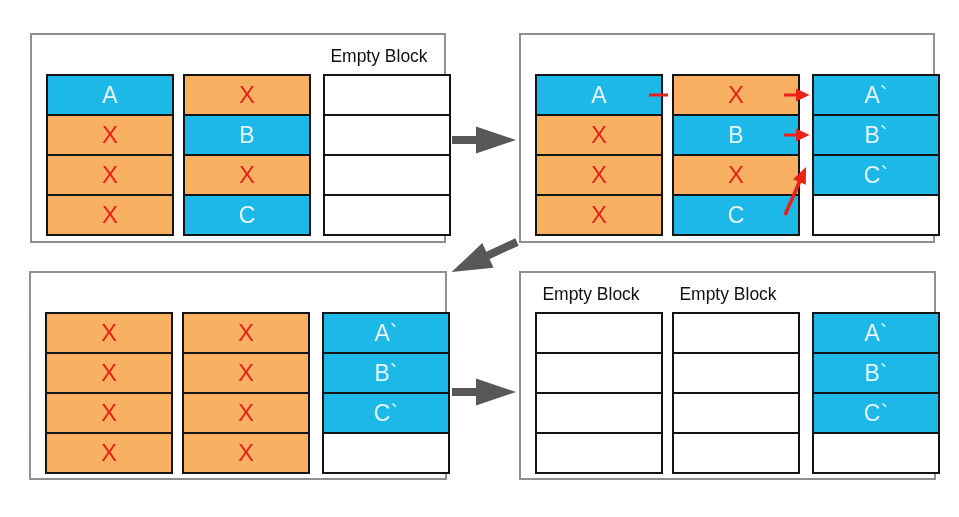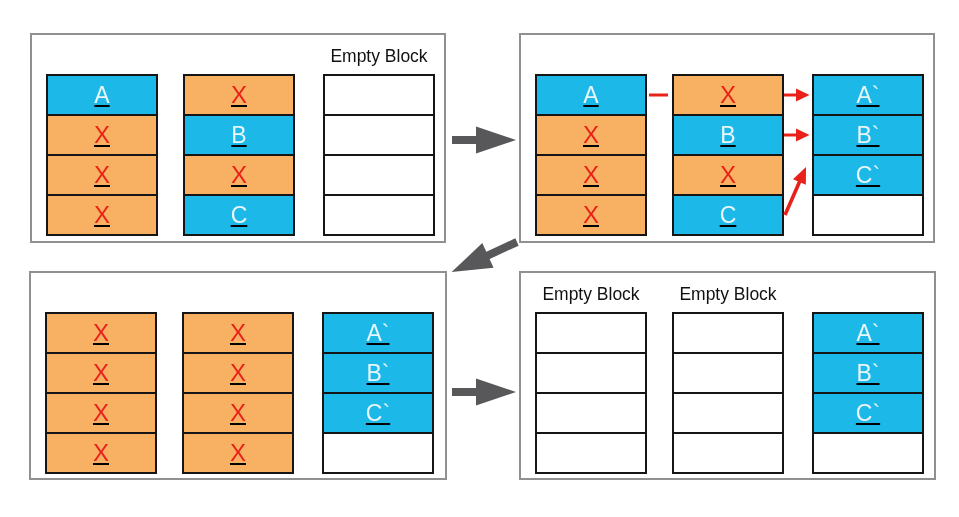--- a/index.html
+++ b/index.html
@@ -1,20 +1,20 @@
 <!DOCTYPE html>
 <html style="--c-cyan: #1cb8e8; --c-orange: #f8b062; --c-red: #e8221a; --c-letter-white: #e9f6fb; --c-block-border: #151515; --c-panel-border: #909090; --c-flow-arrow: #58585a; --c-label-text: #111111; --c-background: #ffffff;"><head>
 <meta charset="utf-8">
 <style>
   * { margin:0; padding:0; box-sizing:border-box; }
   html,body { background:#fff; }
   body { font-family:"Liberation Sans", sans-serif; }
   #stage { position:relative; width:959px; height:517px; background:var(--c-background,#fff); overflow:hidden; }
   .panel { position:absolute; border:2px solid var(--c-panel-border,#909090); background:#fff; }
-  .column { position:absolute; top:39px; width:112px;text-decoration:underline; }
+  .column { position:absolute; top:39px; width:128px; }
   .col-header {
     position:absolute; top:-28px; left:-10px; width:132px; text-align:center;
     font-size:17.5px; color:var(--c-label-text,#111); white-space:nowrap;
   }
   .cell {
     height:42px; border:2px solid var(--c-block-border,#151515); background:#fff;
     display:flex; align-items:center; justify-content:center;
   }
   .cell + .cell { margin-top:-2px; }
   .cell--cyan   { background:var(--c-cyan,#1cb8e8); }

